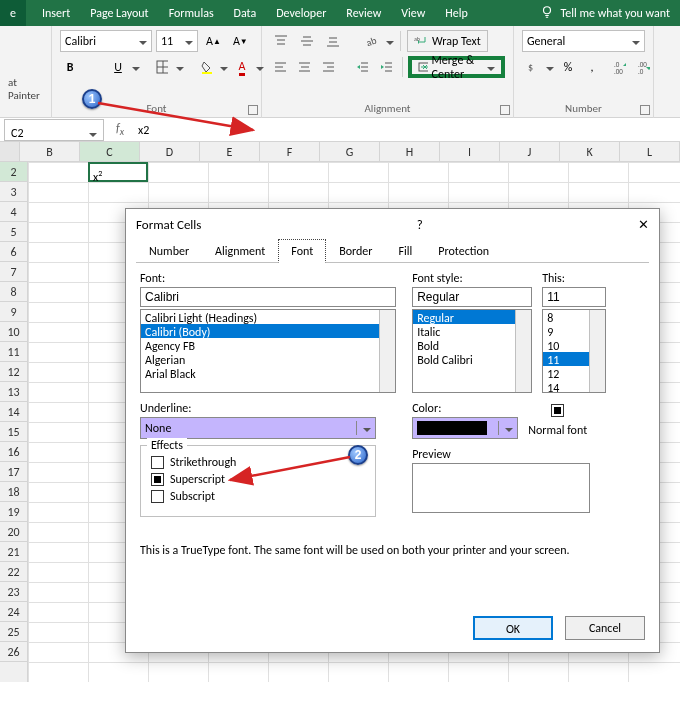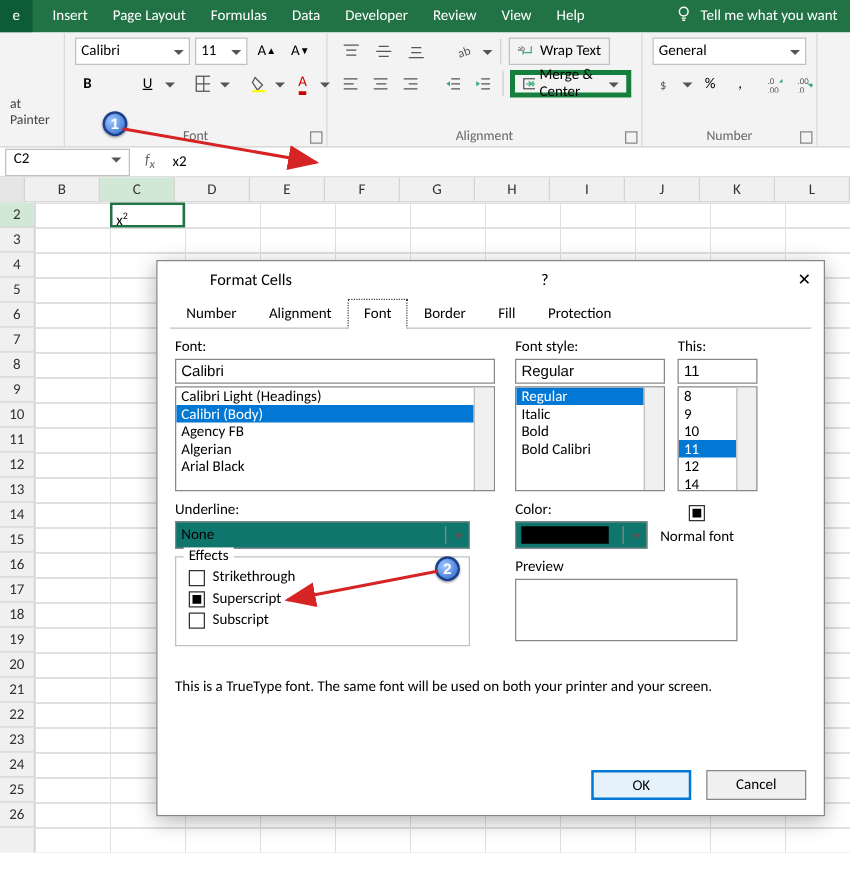--- a/index.html
+++ b/index.html
@@ -13,55 +13,55 @@
   .group { border-right:1px solid #d9d9d9; padding:4px 8px 0 8px; display:flex; flex-direction:column; position:relative; height:92px; }
   .group-label { text-align:center; font-size:11px; color:#666; position:absolute; bottom:3px; left:0; right:0; }
   .launcher { position:absolute; right:3px; bottom:3px; width:10px; height:10px; border:1px solid #888; }
   .row { display:flex; align-items:center; gap:4px; }
   .row + .row { margin-top:4px; }
   .combo { height:22px; border:1px solid #c0c0c0; background:#fff; display:flex; align-items:center; padding:0 4px; font-size:12px; }
   .combo .caret { margin-left:auto; }
   .btn { padding:2px 4px; display:inline-flex; align-items:center; justify-content:center; min-width:20px; height:22px; }
   .sep { width:1px; height:20px; background:#d0d0d0; margin:0 2px; }
   .formula-bar { height:24px; border-bottom:1px solid #d4d4d4; background:#fff; display:flex; align-items:center; }
-  .namebox { width:100px; height:22px; border:1px solid #c0c0c0; padding:0 6px; display:flex; align-items:flex-start; margin:0 4px; background:#fff;}
+  .namebox { width:100px; height:22px; border:1px solid #c0c0c0; padding:0 6px; display:flex; align-items:flex-end; margin:0 4px; background:#fff;}
   .namebox .caret { margin-left:auto; color:#666; }
   .fx { font-style:italic; color:#666; padding:0 8px; }
   .fbar-input { flex:1; padding:0 6px; }
   .colheads { display:flex; height:20px; border-bottom:1px solid #d4d4d4; background:#f0f0f0; }
   .corner { width:28px; border-right:1px solid #d4d4d4; background:#e6e6e6;}
   .colh { width:60px; border-right:1px solid #d4d4d4; text-align:center; line-height:20px; font-size:12px; color:#333; }
   .grid { position:relative; height:520px; background:#fff; display:flex;}
   .rowcol { width:28px; background:#f0f0f0; border-right:1px solid #d4d4d4; }
   .rowh { height:20px; border-bottom:1px solid #d4d4d4; text-align:center; line-height:20px; font-size:12px; color:#333;}
   .cells { position:relative; flex:1; }
   .gridlines { position:absolute; inset:0;
     background-image:
       repeating-linear-gradient(to right, #e0e0e0 0, #e0e0e0 1px, transparent 1px, transparent 60px),
       repeating-linear-gradient(to bottom, #e0e0e0 0, #e0e0e0 1px, transparent 1px, transparent 20px);
   }
   .selcell { position:absolute; left:60px; top:0; width:60px; height:20px; border:2px solid #217346; background:#fff; font-family:Calibri; font-size:12px; padding:0 3px; line-height:18px;}
   .selcell sup { font-size:8px; vertical-align: super; }
   .dialog { position:absolute; left:125px; top:208px; width:535px; height:445px; background:#fff; border:1px solid #888; box-shadow:0 4px 16px rgba(0,0,0,0.3); }
-  .dlg-title { height:30px; display:flex; align-items:center; padding:0 10px; font-size:13px;margin-left:32px; }
+  .dlg-title { height:30px; display:flex; align-items:center; padding:0 10px; font-size:13px; }
   .dlg-title .close { margin-left:auto; }
   .dlg-title .help { margin-left:auto; padding:0 14px; }
   .dlg-tabs { display:flex; border-bottom:1px solid #c0c0c0; margin:0 10px; }
   .dlg-tab { padding:4px 12px; border:1px solid transparent; border-bottom:none; font-size:12px; cursor:pointer; }
   .dlg-tab.active { border:1px dotted #444; border-bottom:1px solid #fff; margin-bottom:-1px; background:#fff; }
   .dlg-body { padding:8px 14px; display:flex; gap:16px; }
   .col-l { flex:1.1; }
   .col-r { display:flex; gap:10px; }
   .lbl { font-size:12px; margin-bottom:2px; }
   .txt-in { width:100%; height:20px; border:1px solid #888; padding:0 4px; background:#fff; font-size:12px; margin-bottom:2px;}
   .listbox { border:1px solid #888; background:#fff; height:84px; overflow:hidden; position:relative; padding-right:16px;}
   .listbox .sb { position:absolute; right:0; top:0; bottom:0; width:16px; background:#f0f0f0; border-left:1px solid #c0c0c0;}
   .li { padding:1px 4px; font-size:12px; white-space:nowrap; height:14px; line-height:14px;}
   .li.sel { background:#0078d4; color:#fff; }
-  .drop { width:100%; height:22px; border:1px solid #888; display:flex; align-items:center; padding:0 4px; background:#0f766e; margin-top:2px;}
+  .drop { width:100%; height:22px; border:1px solid #888; display:flex; align-items:center; padding:0 4px; background:#c4b5fd; margin-top:2px;}
   .drop .caret { margin-left:auto; border-left:1px solid #888; padding-left:6px; color:#555;}
   .chk { display:flex; align-items:center; gap:6px; margin:3px 0; font-size:12px;}
   .chk-box { width:13px; height:13px; border:1px solid #333; background:#fff; display:inline-flex; align-items:center; justify-content:center;}
   .chk-box.filled::after { content:""; width:7px; height:7px; background:#000;}
   .fieldset { border:1px solid #c0c0c0; padding:6px 10px 10px; margin-top:6px; position:relative;}
   .fieldset .legend { position:absolute; top:-8px; left:6px; background:#fff; padding:0 4px; font-size:12px;}
   .preview-box { border:1px solid #888; width:178px; height:50px; background:#fff; margin-top:2px;}
   .dlg-note { font-size:12px; padding:0 14px; margin-top:18px;}
   .dlg-buttons { position:absolute; right:14px; bottom:12px; display:flex; gap:12px;}
   .dlg-btn { width:80px; height:24px; border:1px solid #888; background:#f0f0f0; text-align:center; line-height:22px; cursor:pointer;}

